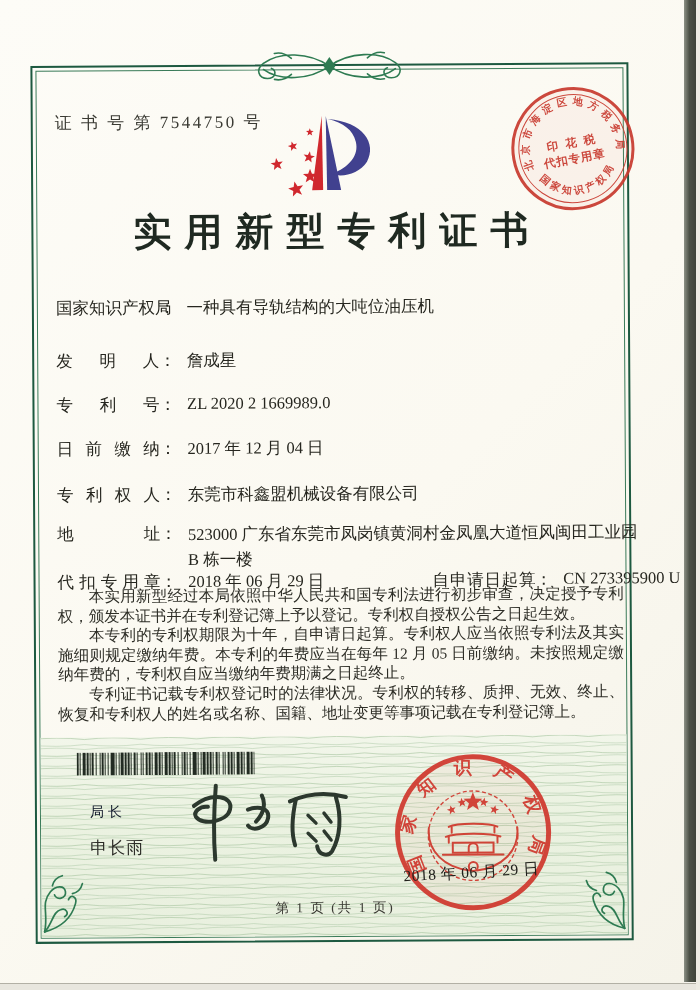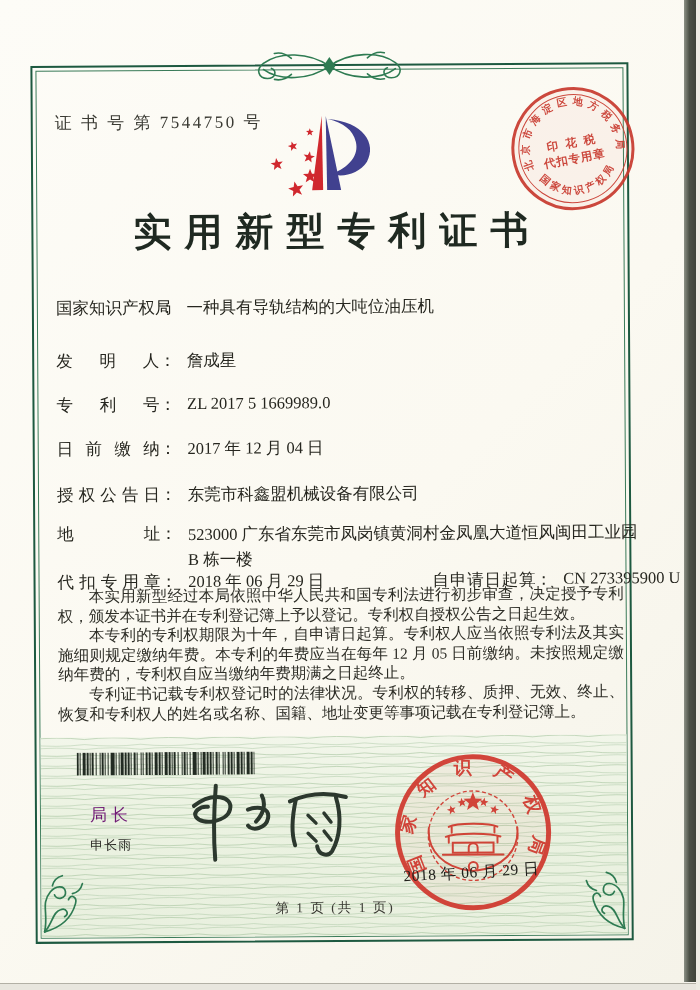--- a/index.html
+++ b/index.html
@@ -28,23 +28,23 @@
   .colon{display:inline-block;vertical-align:top;}
   .fvalue{display:inline-block;margin-left:7px;vertical-align:top;}
   .row.addr{white-space:normal;}
   .row.addr .fvalue{width:452px;line-height:24.5px;}
   .grant2{position:absolute;left:375px;top:0;white-space:nowrap;}
 
   #paras{position:absolute;left:57px;top:585px;width:566px;}
   #paras p{margin:0;text-indent:2em;font-size:15.5px;line-height:19.6px;text-align:justify;color:#2e2e27;}
 
   .director-title{position:absolute;left:88px;top:802px;font-family:Liberation Serif, serif;
-         font-size:17px;letter-spacing:4px;color:#701a75;}
+         font-size:14px;letter-spacing:4px;color:#0f172a;}
   .director-name{position:absolute;left:88px;top:835px;font-family:"Liberation Sans","DejaVu Sans",sans-serif;
-         font-size:13px;letter-spacing:1px;color:#2c2c27;}
+         font-size:17px;letter-spacing:1px;color:#2c2c27;}
   #seal-date{position:absolute;left:401px;top:862px;width:180px;font-size:15.5px;letter-spacing:0.5px;
          color:#20201c;transform:rotate(-3deg);white-space:nowrap;}
   .footer{position:absolute;left:33px;top:899px;width:599px;text-align:center;font-size:13.5px;letter-spacing:2px;color:#3a3a33;}
 
   svg{display:block;}
   .abs{position:absolute;}
 </style>
 </head>
 <body>
 
@@ -169,28 +169,28 @@
     <div class="row" style="top:296px">
       <span class="flabel">国家知识产权局</span><span class="colon">：</span>
       <span class="fvalue">一种具有导轨结构的大吨位油压机</span>
     </div>
     <div class="row" style="top:349px">
       <span class="flabel">发明人</span><span class="colon">：</span>
       <span class="fvalue">詹成星</span>
     </div>
     <div class="row" style="top:393px">
       <span class="flabel">专利号</span><span class="colon">：</span>
-      <span class="fvalue">ZL 2017 5 1669989.0</span>
+      <span class="fvalue">ZL 2020 2 1669989.0</span>
     </div>
     <div class="row" style="top:437px">
       <span class="flabel">日前缴纳</span><span class="colon">：</span>
       <span class="fvalue">2017 年 12 月 04 日</span>
     </div>
     <div class="row" style="top:483px">
-      <span class="flabel">授权公告日</span><span class="colon">：</span>
+      <span class="flabel">专利权人</span><span class="colon">：</span>
       <span class="fvalue">东莞市科鑫盟机械设备有限公司</span>
     </div>
     <div class="row addr" style="top:522px">
       <span class="flabel">地址</span><span class="colon">：</span>
       <span class="fvalue">523000 广东省东莞市凤岗镇黄洞村金凤凰大道恒风闽田工业园 B 栋一楼</span>
     </div>
     <div class="row" style="top:570px">
       <span class="flabel">代扣专用章</span><span class="colon">：</span>
       <span class="fvalue">2018 年 06 月 29 日</span>
       <span class="grant2">

